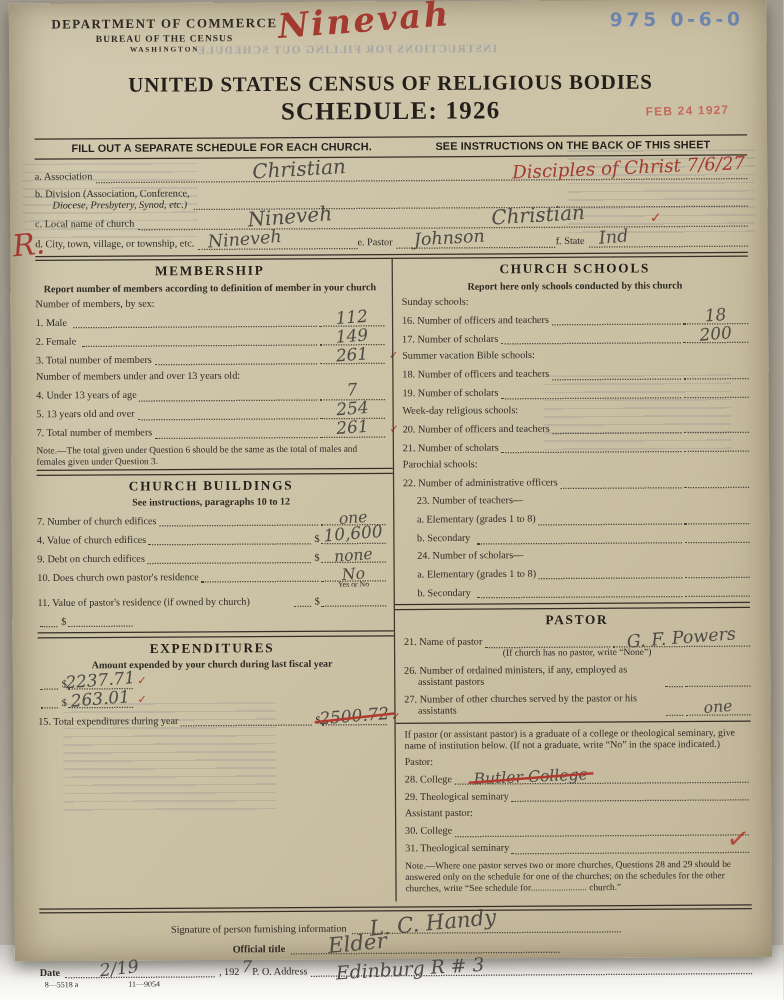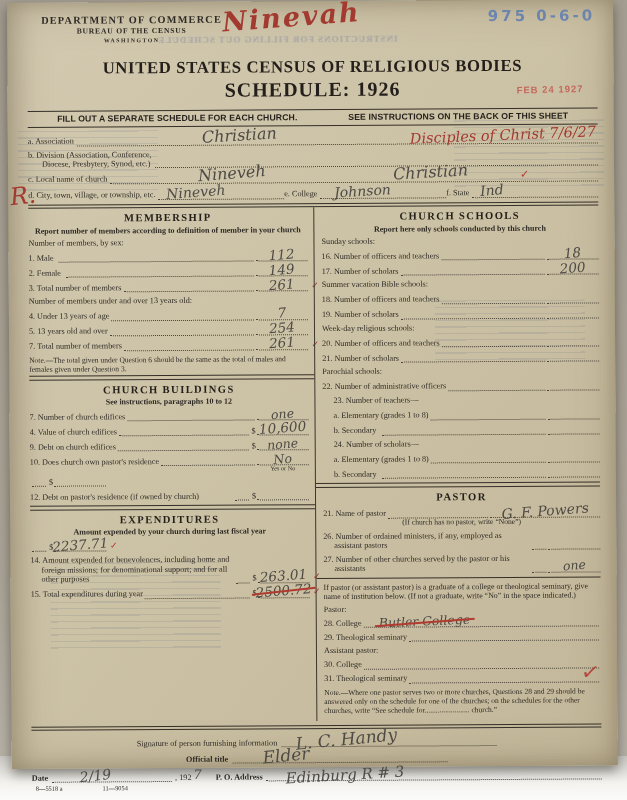--- a/index.html
+++ b/index.html
@@ -129,40 +129,40 @@
       <span class="flbl">a. Association</span>
       <span class="fdots">
         <span class="hwv hw" style="left:24%;font-size:16px;transform:rotate(-3deg);">Christian</span>
         <span class="hwv hw hw-red" style="right:2px;font-size:14.5px;transform:rotate(-2deg);">Disciples of Christ 7/6/27</span>
       </span>
     </div>
 
     <div class="frow">
       <span class="flbl fl2">
         <span>b. Division (Association, Conference,</span><br>
-        <span style="padding-left:14px;">Diocese, Presbytery, Synod, etc.)</span>
+        <span style="padding-left:14px;font-style:italic;">Diocese, Presbytery, Synod, etc.)</span>
       </span>
       <span class="fdots"></span>
     </div>
 
     <div class="frow">
       <span class="flbl">c. Local name of church</span>
       <span class="fdots">
         <span class="hwv hw" style="left:18%;font-size:16px;transform:rotate(-4deg);">Nineveh</span>
         <span class="hwv hw" style="left:58%;font-size:16px;transform:rotate(-3deg);">Christian</span>
         <span class="hwv chk" style="left:84%;font-size:11px;">✓</span>
       </span>
     </div>
 
     <div class="frow">
       <span class="flbl">d. City, town, village, or township, etc.</span>
       <span class="fdots" style="min-width:70px;">
         <span class="hwv hw" style="left:8px;font-size:14px;transform:rotate(-4deg);">Nineveh</span>
       </span>
-      <span class="flbl">e. College</span>
+      <span class="flbl">e. Pastor</span>
       <span class="fdots" style="min-width:60px;">
         <span class="hwv hw" style="left:14px;font-size:14px;transform:rotate(-3deg);">Johnson</span>
       </span>
       <span class="flbl">f. State</span>
       <span class="fdots" style="min-width:40px;">
         <span class="hwv hw" style="left:8px;font-size:14px;transform:rotate(-4deg);">Ind</span>
       </span>
     </div>
   </div>
 
@@ -253,45 +253,44 @@
       </div>
       <div class="q" style="margin-bottom:9px;">
         <span class="ql">10. Does church own pastor's residence</span>
         <span class="qd"></span>
         <span class="qa">
           <span class="hwv hw" style="font-size:12.5px;">No</span>
           <span class="hint">Yes or No</span>
         </span>
       </div>
       <div class="q">
-        <span class="qd2"></span>
-        <span class="dol">$</span>
-        <span class="qa"></span>
-      </div>
-      <div class="q">
-        <span class="ql qlf">12. Debt on pastor's residence (if owned by church)</span>
+        <span class="ql qlf">11. Value of pastor's residence (if owned by church)</span>
+        <span class="qd2"></span>
+        <span class="dol">$</span>
+        <span class="qa"></span>
+      </div>
+      <div class="q">
         <span class="qd2"></span>
         <span class="dol">$</span>
         <span class="qa"></span>
       </div>
 
       <div class="rule-dbl" style="margin:3px -6px 0 0;"></div>
       <div class="shead">EXPENDITURES</div>
       <div class="ssub">Amount expended by your church during last fiscal year</div>
 
       <div class="q">
         <span class="qd2"></span>
         <span class="dol">$</span>
         <span class="qa">
           <span class="hwv hw">2237.71</span>
           <span class="chk chk-r">✓</span>
         </span>
       </div>
       <div class="q">
-        <span class="ql qlf">14. Amount expended for benevolences, including home and foreign missions; for denominational support; and for all other purposes</span>
         <span class="qd2"></span>
         <span class="dol">$</span>
         <span class="qa">
           <span class="hwv hw">263.01</span>
           <span class="chk chk-r">✓</span>
         </span>
       </div>
       <div class="q">
         <span class="ql">15. Total expenditures during year</span>
         <span class="qd"></span>
@@ -445,21 +444,21 @@
         <span class="hwv hw" style="left:30px;">Elder</span>
       </span>
     </div>
     <div class="frow-b">
       <span style="font-weight:bold;">Date</span>
       <span class="dateline">
         <span class="hwv hw">2/19</span>
       </span>
       <span class="yr">, 192</span>
       <span class="hw yr-hw">7</span>
-      <span style="font-weight:bold;margin-left:14px;white-space:nowrap;">P. O. Address</span>
+      <span style="font-weight:normal;white-space:nowrap;">P. O. Address</span>
       <span class="poline">
         <span class="hwv hw">Edinburg R # 3</span>
       </span>
     </div>
     <div class="formnos">
       <span>8—5518 a</span>
       <span>11—9054</span>
     </div>
   </div>
 

